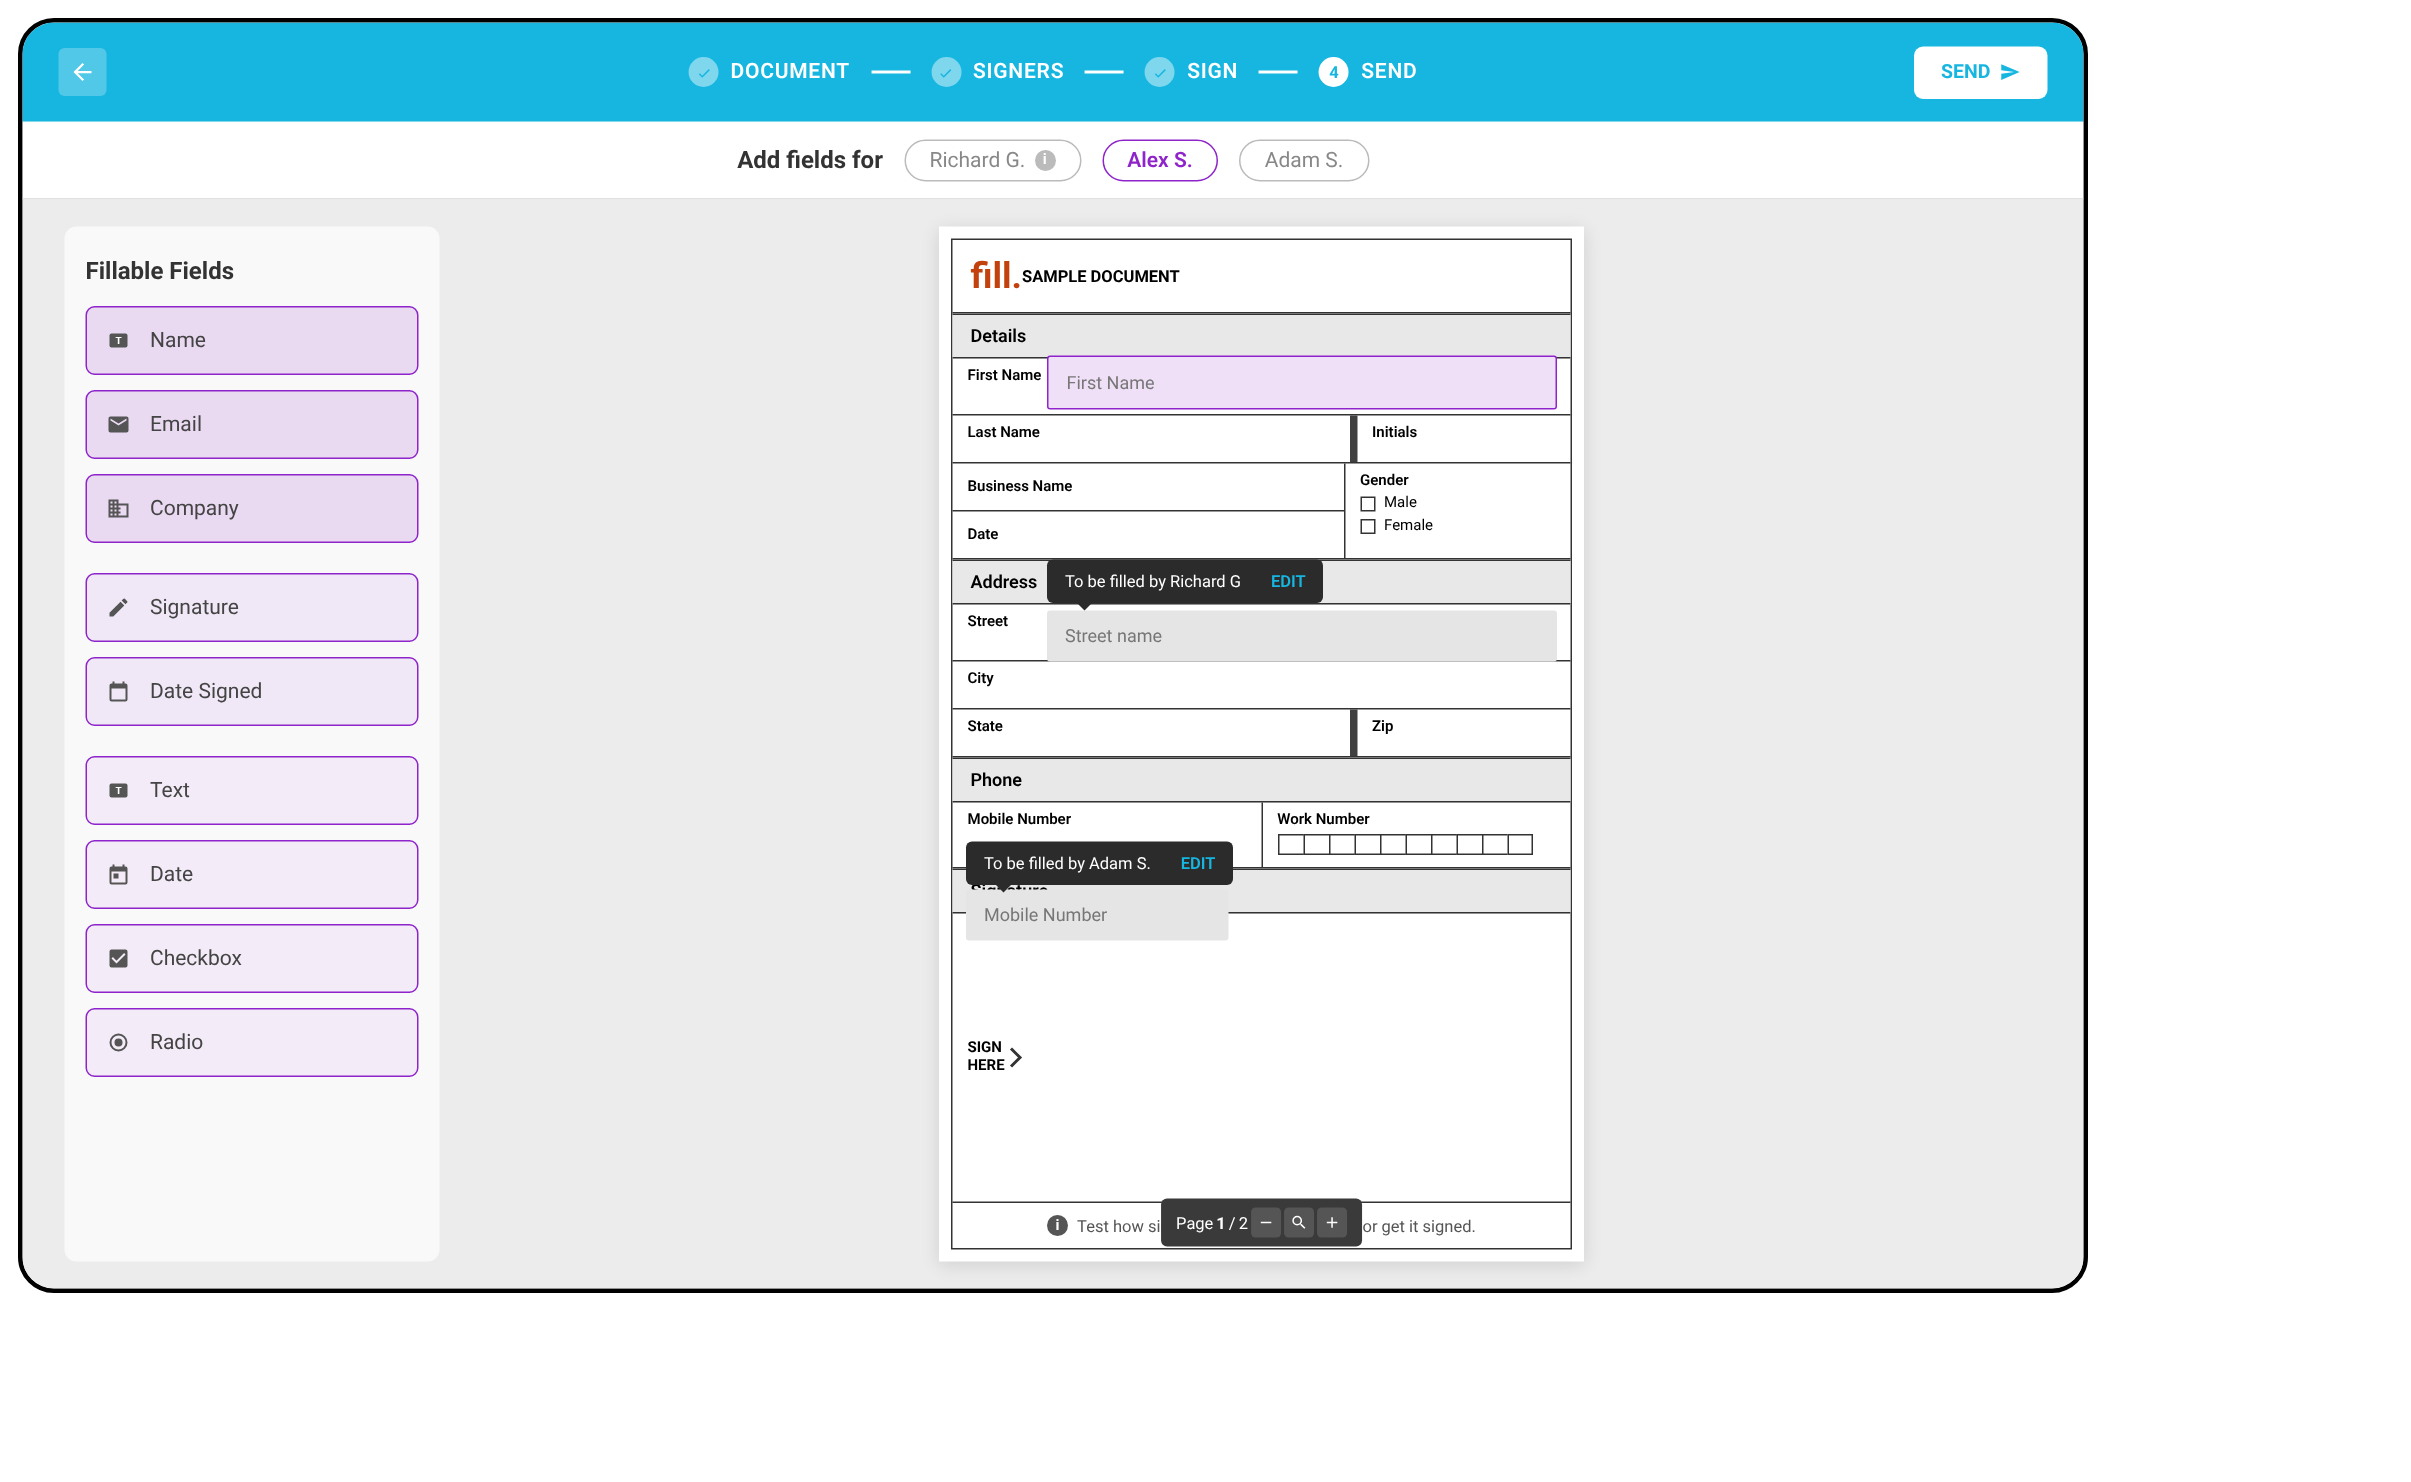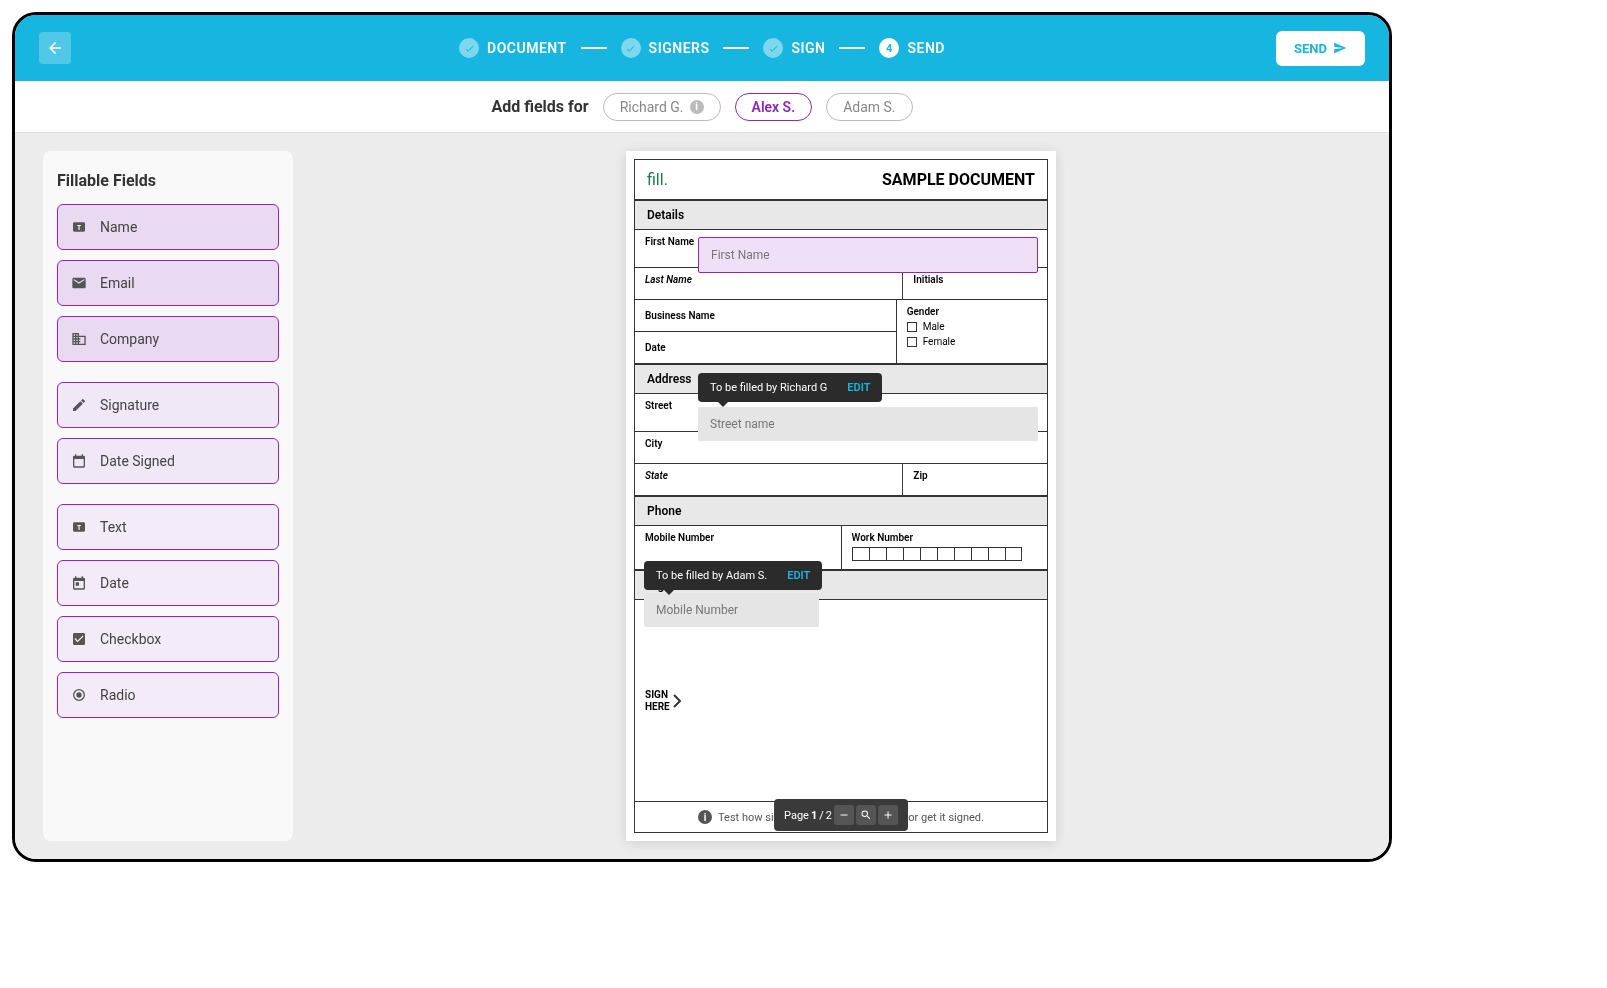--- a/index.html
+++ b/index.html
@@ -33,27 +33,27 @@
 .field-btn.group2 { background: #f1e8f7; }
 .field-btn.group3 { background: #f3ebf7; }
 .field-icon { width: 18px; height: 18px; display: flex; align-items: center; justify-content: center; color: #555; }
 .field-icon svg { width: 16px; height: 16px; fill: #555; }
 .gap { height: 10px; }
 
 .canvas-area { flex: 1; display: flex; justify-content: center; padding: 18px 0; position: relative; }
 .doc { width: 430px; background: #fff; box-shadow: 0 2px 12px rgba(0,0,0,0.12); position: relative; display: flex; flex-direction: column; }
 .doc-inner { border: 1px solid #333; margin: 8px; flex: 1; display: flex; flex-direction: column; }
 .doc-header { display: flex; align-items: center; padding: 10px 12px; border-bottom: 1px solid #333; }
-.logo { font-weight: 400; font-size: 16px; color: #15803d; }
-.doc-title { flex: 1; text-align: right; font-weight: 700; font-size: 16px; }
+.logo { font-weight: 700; font-size: 24px; color: #c2410c; }
+.doc-title { flex: 1; text-align: left; font-weight: 700; font-size: 11px; }
 .section-head { background: #e8e8e8; padding: 7px 12px; font-weight: 600; font-size: 12px; border-bottom: 1px solid #333; border-top: 1px solid #333; }
 .section-head:first-of-type { border-top: none; }
 .row { display: flex; border-bottom: 1px solid #333; }
 .cell { padding: 6px 10px; font-size: 10px; font-weight: 600; }
-.cell.split-2 { flex: 2; border-right: 1px solid #404040; font-style: italic; }
+.cell.split-2 { flex: 2; border-right: 5px solid #404040; }
 .cell.split-1 { flex: 1; }
 .cell.full { flex: 1; }
 .cell.gender { flex: 1; display: flex; flex-direction: column; gap: 4px; }
 .gender-opt { display: flex; align-items: center; gap: 6px; font-size: 10px; font-weight: 400; }
 .gender-box { width: 10px; height: 10px; border: 1px solid #333; }
 .two-row { display: flex; }
 .two-row-left { flex: 2; border-right: 1px solid #333; display: flex; flex-direction: column; }
 .two-row-left .cell { border-bottom: 1px solid #333; padding: 10px; }
 .two-row-left .cell:last-child { border-bottom: none; }
 .two-row-right { flex: 1; }

